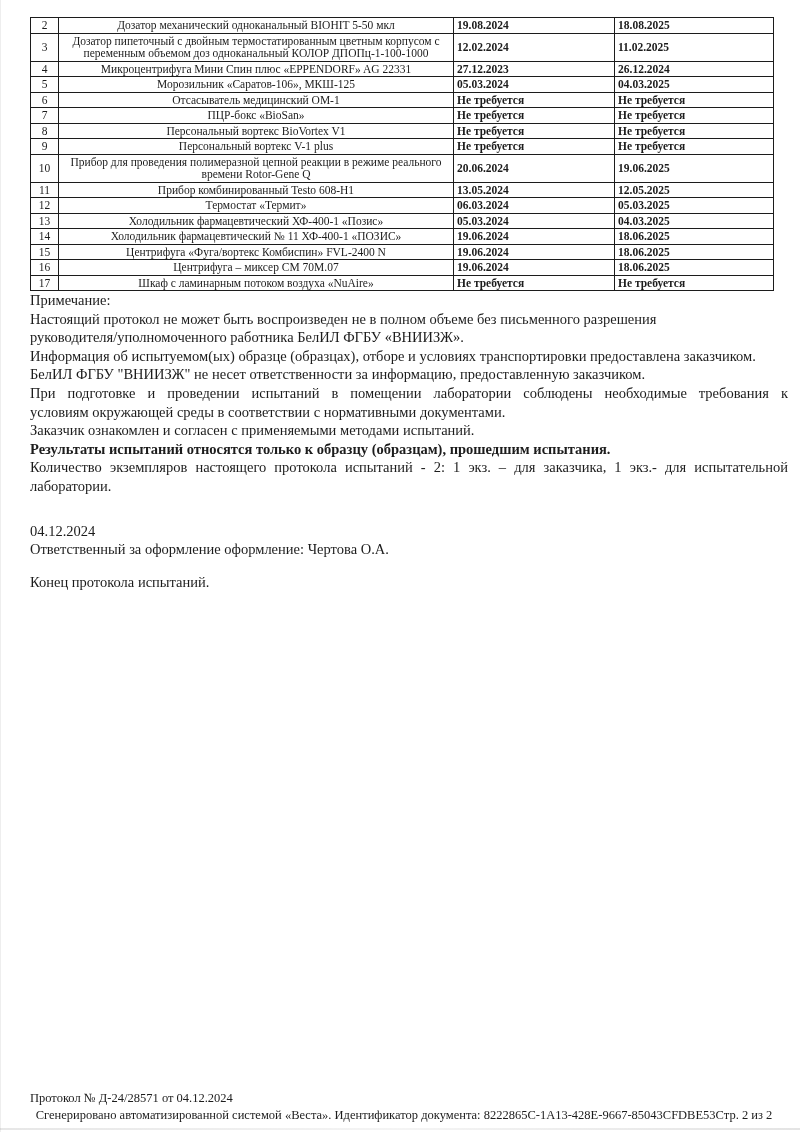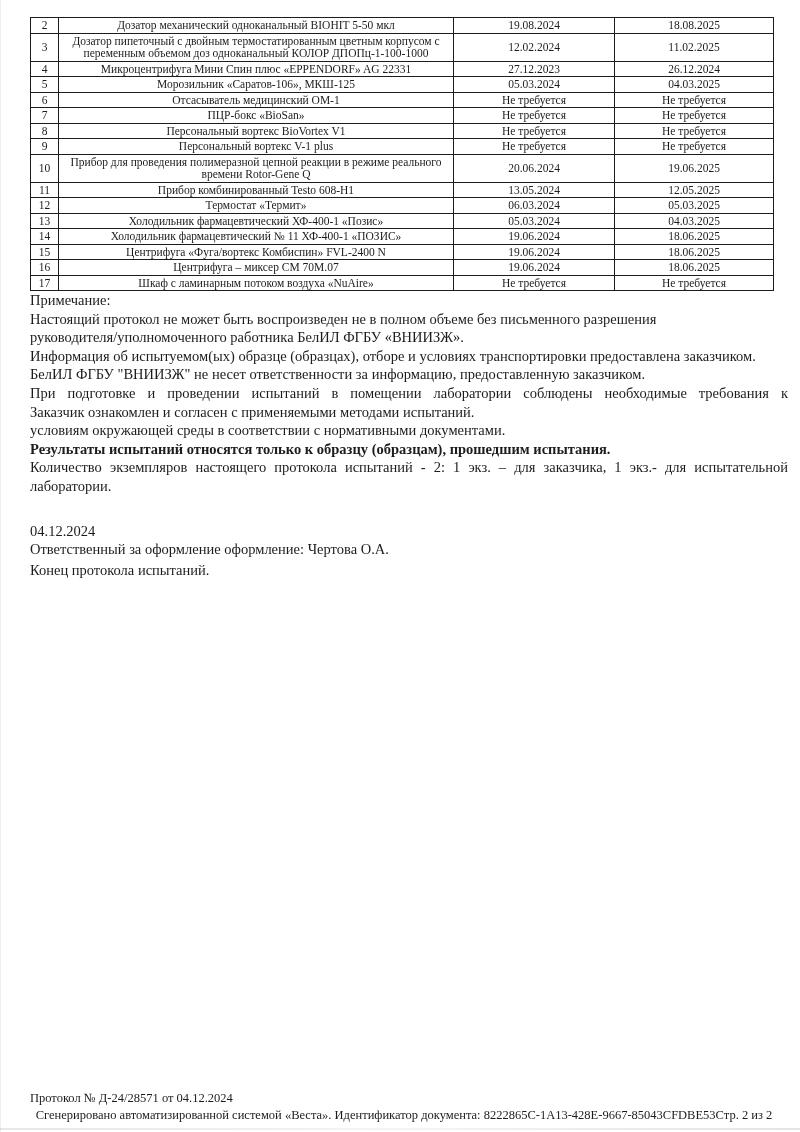--- a/index.html
+++ b/index.html
@@ -27,42 +27,42 @@
     padding:1px 3px;
     vertical-align:middle;
     overflow:hidden;
   }
   col.c-num  { width:28px; }
   col.c-name { width:395px; }
   col.c-date1{ width:161px; }
   col.c-date2{ width:159px; }
   td.num  { text-align:center; }
   td.name { text-align:center; padding-left:5px; }
-  td.date { text-align:center; }
+  td.date { text-align:left;font-weight:bold; }
   
   .notes {
     width:758px;
     font-size:14.5px;
     line-height:18.6px;
   }
   .note-line { white-space:normal; }
   .note-line.stretch { text-align:justify; text-align-last:justify; }
   .note-line.bold { font-weight:bold; }
   
   .signoff {
     margin-top:26px;
     width:753px;
     display:flex;
     justify-content:space-between;
     font-size:14.5px;
     line-height:18.6px;
     flex-direction:column;
   }
   .end-line {
-    margin-top:2px;
+    margin-top:14px;
     font-size:14.5px;
     line-height:18.6px;
   }
   
   .footer {
     position:absolute;
     left:30px; right:22px;
     bottom:8px;
     font-size:12.5px;
     line-height:17px;
@@ -218,23 +218,23 @@
       <div class="note-line">Настоящий протокол не может быть воспроизведен не в полном объеме без письменного разрешения</div>
 
       <div class="note-line">руководителя/уполномоченного работника БелИЛ ФГБУ «ВНИИЗЖ».</div>
 
       <div class="note-line">Информация об испытуемом(ых) образце (образцах), отборе и условиях транспортировки предоставлена заказчиком.</div>
 
       <div class="note-line">БелИЛ ФГБУ "ВНИИЗЖ" не несет ответственности за информацию, предоставленную заказчиком.</div>
 
       <div class="note-line stretch">При подготовке и проведении испытаний в помещении лаборатории соблюдены необходимые требования к</div>
 
+      <div class="note-line">условиям окружающей среды в соответствии с нормативными документами.</div>
+
       <div class="note-line">Заказчик ознакомлен и согласен с применяемыми методами испытаний.</div>
-
-      <div class="note-line">условиям окружающей среды в соответствии с нормативными документами.</div>
 
       <div class="note-line bold">Результаты испытаний относятся только к образцу (образцам), прошедшим испытания.</div>
 
       <div class="note-line stretch">Количество экземпляров настоящего протокола испытаний - 2: 1 экз. – для заказчика, 1 экз.- для испытательной</div>
 
       <div class="note-line">лаборатории.</div>
     </div>
 
   <div class="signoff">
     <span>04.12.2024</span>

